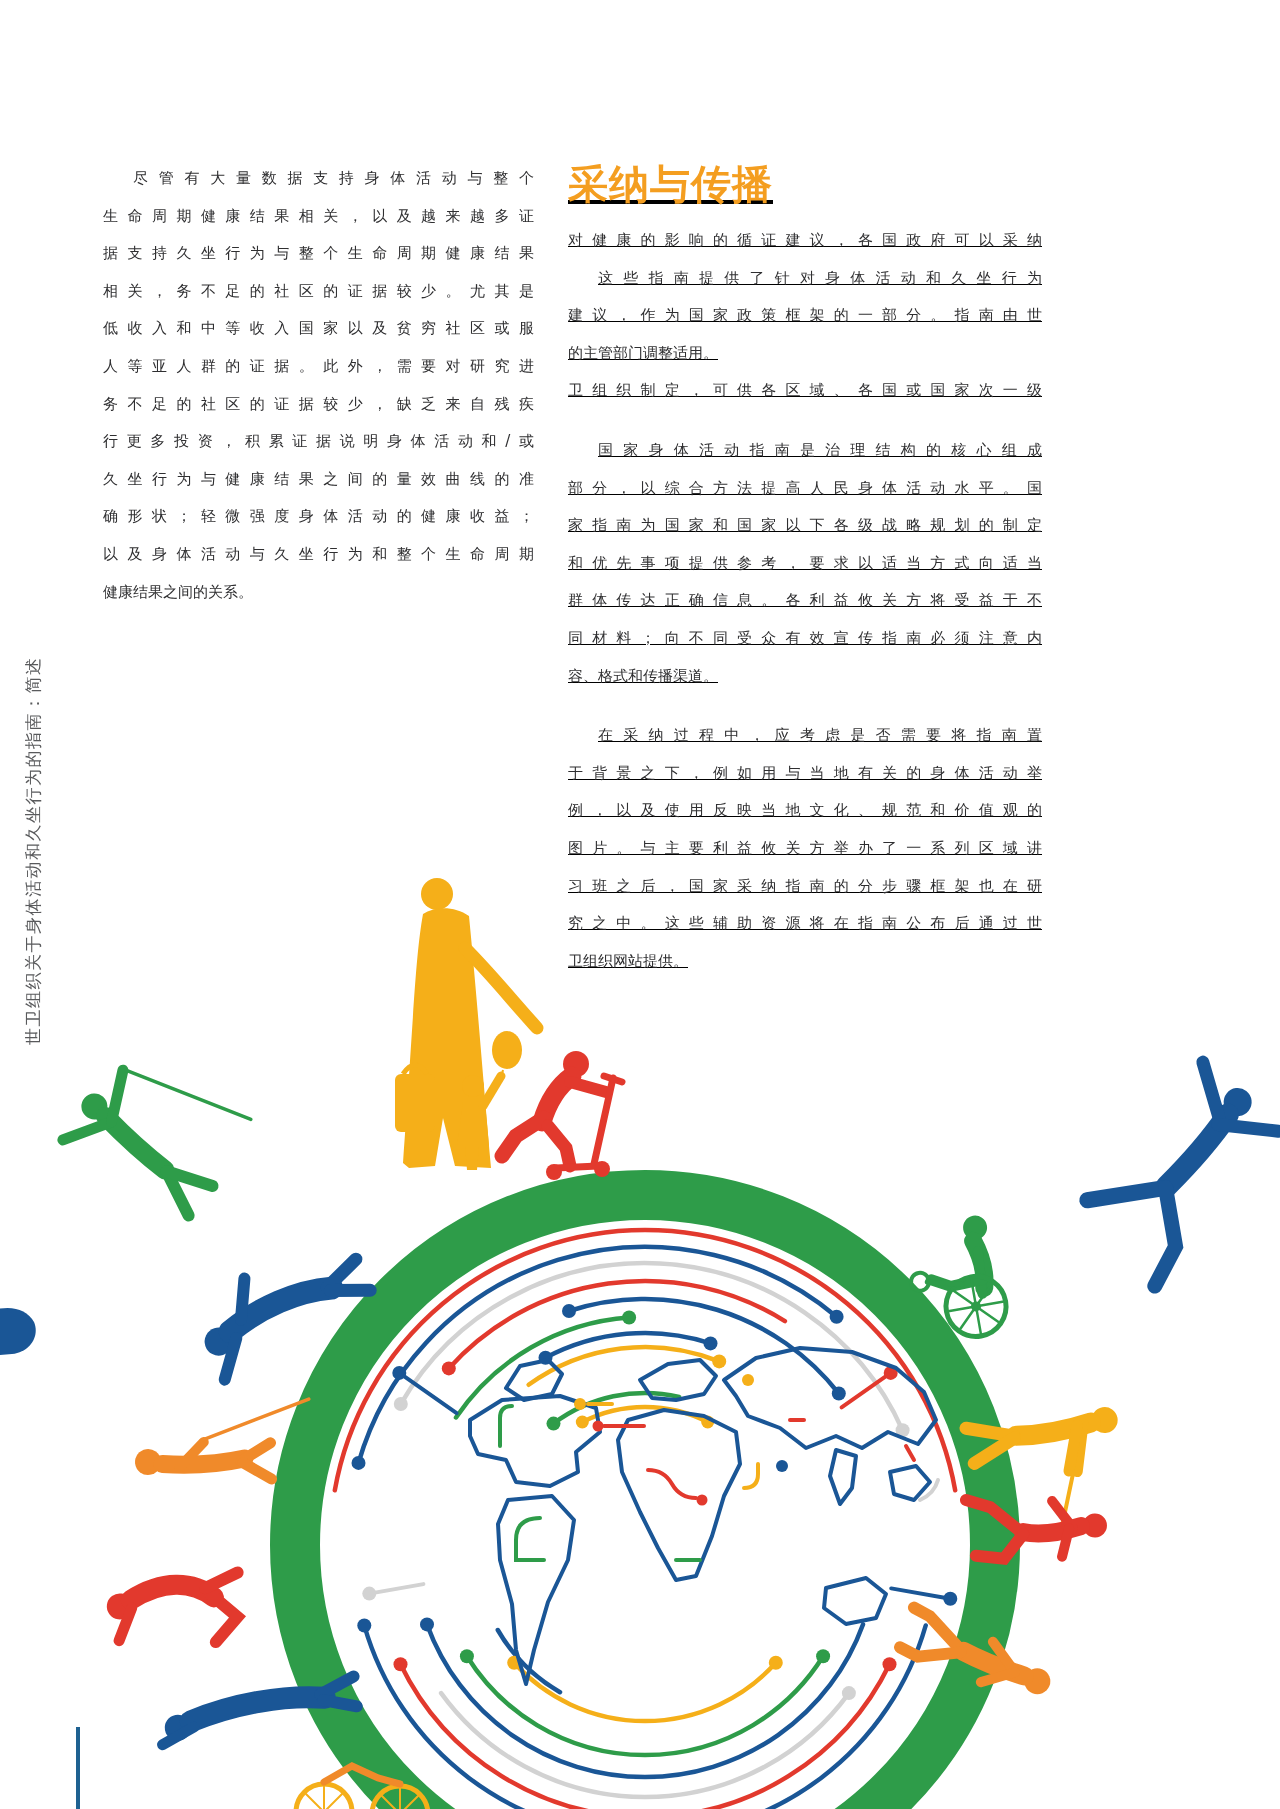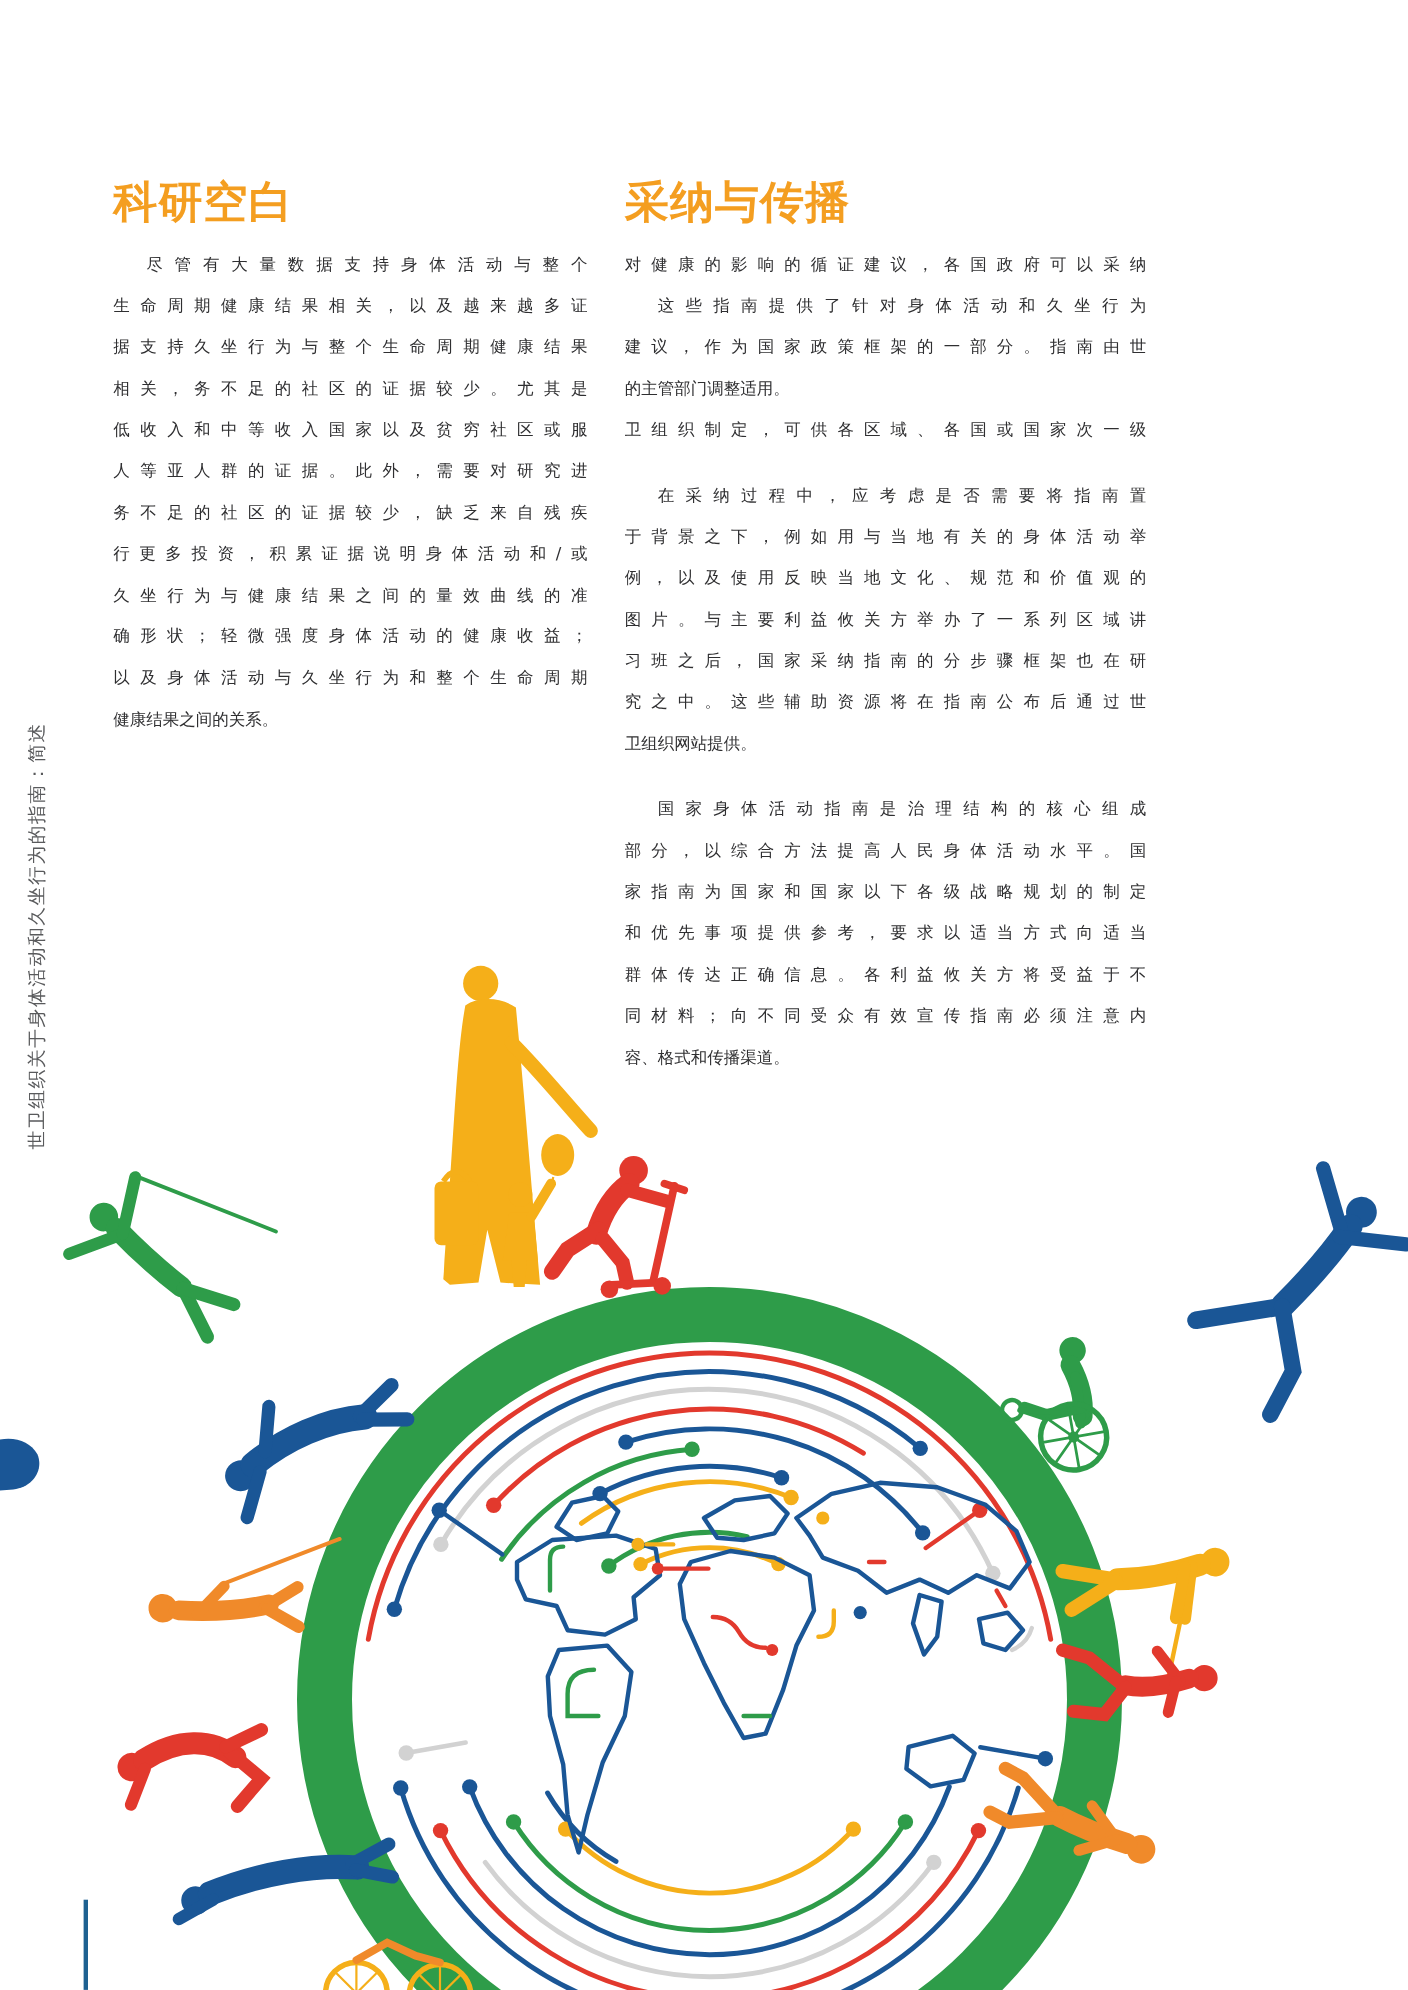--- a/index.html
+++ b/index.html
@@ -1,42 +1,41 @@
 <!DOCTYPE html>
 <html><head>
 <meta charset="utf-8">
 <style>
   html,body{margin:0;padding:0;background:#ffffff;}
   .page{position:relative;width:1280px;height:1809px;background:#ffffff;overflow:hidden;
         font-family:"DejaVu Sans","Liberation Sans",sans-serif;}
   .col{position:absolute;top:160px;}
   .col h2{font-size:40px;font-weight:bold;color:#F49E20;margin:0 0 14px 0;line-height:48px;letter-spacing:1px;}
   #left-col{left:103px;width:431px;}
-  #right-col{left:568px;width:474px;}
+  #right-col{left:568px;width:474px;text-decoration:underline;}
   .ln{font-size:15px;line-height:37.6px;height:37.6px;color:#2F2F31;
       text-align:justify;text-align-last:justify;overflow:hidden;}
   .ln.ind{text-indent:2em;}
   .ln.end{text-align-last:left;}
   .para{margin:0 0 22px 0;}
   .vtext{position:absolute;left:22px;top:1045px;width:430px;height:24px;
          transform-origin:0 0;transform:rotate(-90deg);
          font-size:17px;color:#595A5C;letter-spacing:1.5px;white-space:nowrap;}
   .pagenum{position:absolute;left:40px;top:1818px;font-size:20px;color:#4A4A4B;}
   .rule{position:absolute;left:76px;top:1727px;width:4px;height:82px;background:#1E6191;}
   .illo{position:absolute;left:0;top:860px;width:1280px;height:949px;}
 </style>
 </head>
 <body>
 
 <div class="page">
 
   <div class="vtext">世卫组织关于身体活动和久坐行为的指南：简述</div>
 
   <section class="col" id="left-col">
-    <h2>科研空白</h2>
     <div class="para">
       <div class="ln ind">尽管有大量数据支持身体活动与整个</div>
       <div class="ln">生命周期健康结果相关，以及越来越多证</div>
       <div class="ln">据支持久坐行为与整个生命周期健康结果</div>
       <div class="ln">相关，务不足的社区的证据较少。尤其是</div>
       <div class="ln">低收入和中等收入国家以及贫穷社区或服</div>
       <div class="ln">人等亚人群的证据。此外，需要对研究进</div>
       <div class="ln">务不足的社区的证据较少，缺乏来自残疾</div>
       <div class="ln">行更多投资，积累证据说明身体活动和/或</div>
       <div class="ln">久坐行为与健康结果之间的量效曲线的准</div>
@@ -49,36 +48,36 @@
   <section class="col" id="right-col">
     <h2>采纳与传播</h2>
     <div class="para">
       <div class="ln">对健康的影响的循证建议，各国政府可以采纳</div>
       <div class="ln ind">这些指南提供了针对身体活动和久坐行为</div>
       <div class="ln">建议，作为国家政策框架的一部分。指南由世</div>
       <div class="ln end">的主管部门调整适用。</div>
       <div class="ln">卫组织制定，可供各区域、各国或国家次一级</div>
     </div>
     <div class="para">
+      <div class="ln ind">国家身体活动指南是治理结构的核心组成</div>
+      <div class="ln">部分，以综合方法提高人民身体活动水平。国</div>
+      <div class="ln">家指南为国家和国家以下各级战略规划的制定</div>
+      <div class="ln">和优先事项提供参考，要求以适当方式向适当</div>
+      <div class="ln">群体传达正确信息。各利益攸关方将受益于不</div>
+      <div class="ln">同材料；向不同受众有效宣传指南必须注意内</div>
+      <div class="ln end">容、格式和传播渠道。</div>
+    </div>
+    <div class="para">
       <div class="ln ind">在采纳过程中，应考虑是否需要将指南置</div>
       <div class="ln">于背景之下，例如用与当地有关的身体活动举</div>
       <div class="ln">例，以及使用反映当地文化、规范和价值观的</div>
       <div class="ln">图片。与主要利益攸关方举办了一系列区域讲</div>
       <div class="ln">习班之后，国家采纳指南的分步骤框架也在研</div>
       <div class="ln">究之中。这些辅助资源将在指南公布后通过世</div>
       <div class="ln end">卫组织网站提供。</div>
-    </div>
-    <div class="para">
-      <div class="ln ind">国家身体活动指南是治理结构的核心组成</div>
-      <div class="ln">部分，以综合方法提高人民身体活动水平。国</div>
-      <div class="ln">家指南为国家和国家以下各级战略规划的制定</div>
-      <div class="ln">和优先事项提供参考，要求以适当方式向适当</div>
-      <div class="ln">群体传达正确信息。各利益攸关方将受益于不</div>
-      <div class="ln">同材料；向不同受众有效宣传指南必须注意内</div>
-      <div class="ln end">容、格式和传播渠道。</div>
     </div>
   </section>
 
   <svg class="illo" viewBox="0 0 1280 949">
 
     <g fill="none" stroke-linecap="round">
       <path d="M334.8 630.3 A315 315 0 0 1 955.2 630.3" stroke="#E2392D" stroke-width="4.5"></path>
       <path d="M358.5 602.9 A298 298 0 0 1 836.6 456.7" stroke="#1A5696" stroke-width="4.5"></path>
       <path d="M400.8 544 A282 282 0 0 1 902.6 570.3" stroke="#D2D2D2" stroke-width="4.5"></path>
       <path d="M448.8 508.4 A264 264 0 0 1 784.9 461.1" stroke="#E2392D" stroke-width="4.5"></path>

